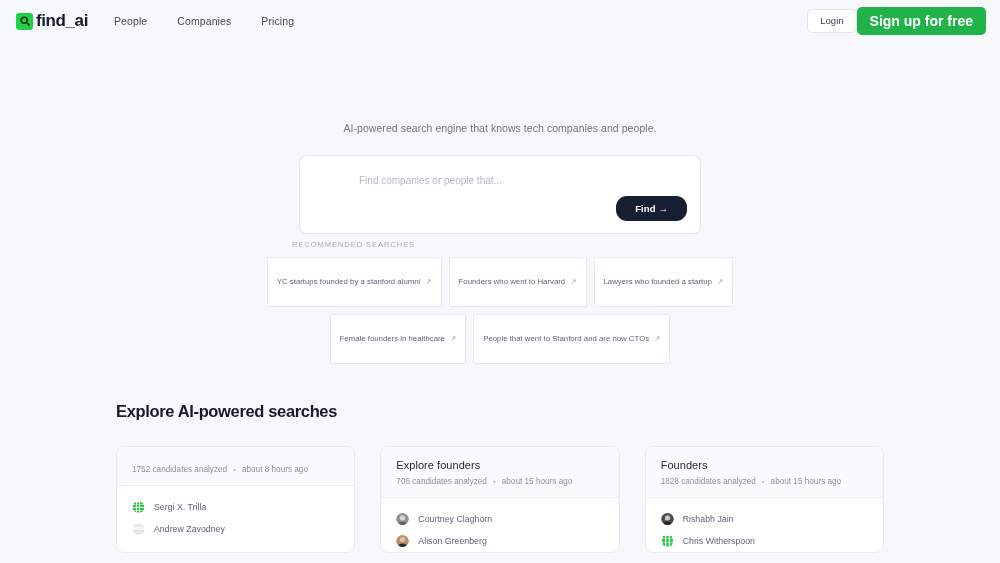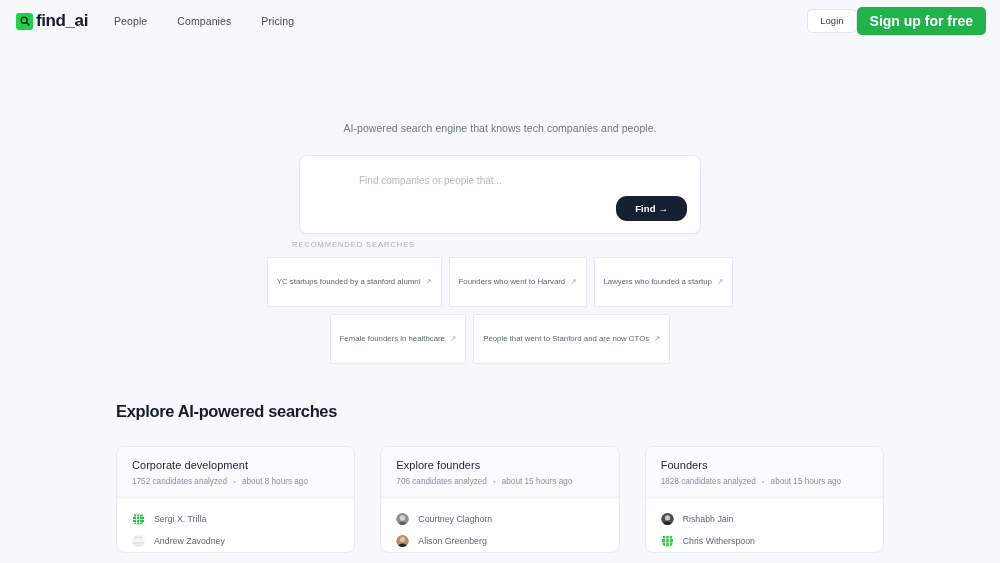--- a/index.html
+++ b/index.html
@@ -273,21 +273,20 @@
   </div>
 </div>
 
 <div class="explore">
   <h2>Explore AI-powered searches</h2>
 
   <div class="cards">
 
     <div class="card">
       <div class="card-head">
-        <div class="card-title">Corporate development</div>
         <div class="card-meta">
           <span>1752 candidates analyzed</span>
           <span class="dot">•</span>
           <span>about 8 hours ago</span>
         </div>
       </div>
       <div class="card-body">
         <div class="person">
           <span class="avatar">
             <svg width="13" height="13" viewBox="0 0 13 13">

